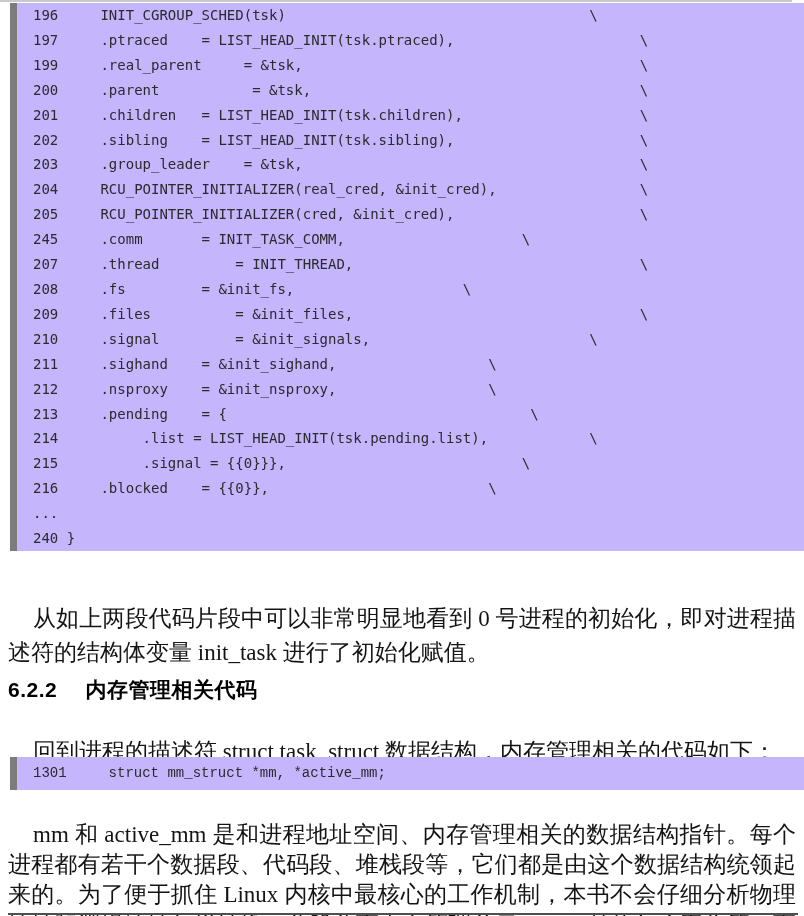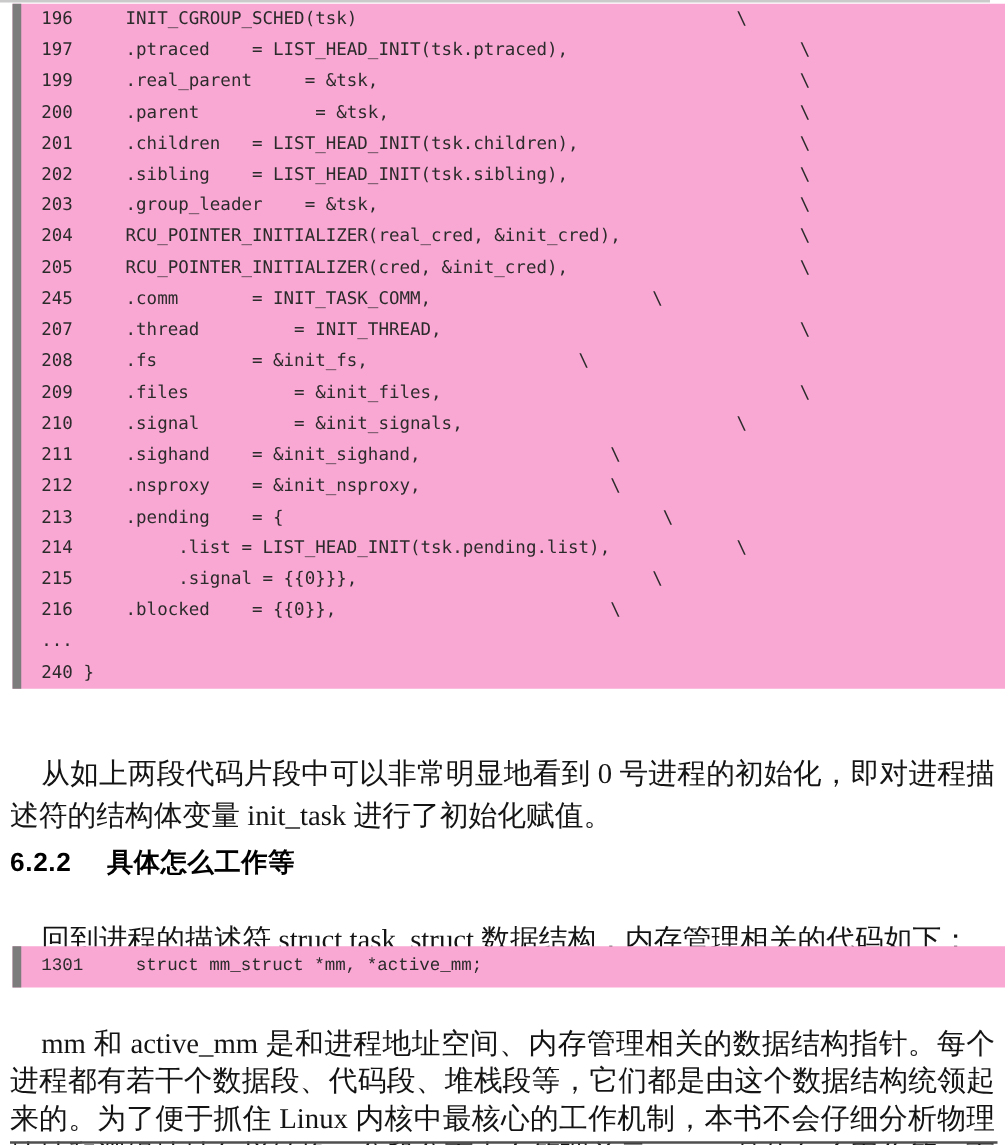--- a/index.html
+++ b/index.html
@@ -12,21 +12,21 @@
     color: #111111;
   }
   .topline {
     position: absolute; top: 0; left: 0;
     width: 792px; height: 2px; background: #cacaca;
   }
   .codeblock {
     position: absolute; left: 10px; right: 0;
     border-left: 7px solid #7c7c7c;
     padding-left: 16px;
-    background: #f9a8d4;
+    background: #c4b5fd;
   }
   #code1 { top: 3px; }
   #code2 { top: 757px; }
   #code1 .codeline { line-height: 24.9px; }
   #code2 .codeline { line-height: 33px; font-family: Liberation Mono, monospace; }
   .codeline {
     font-family: "DejaVu Sans Mono", monospace;
     font-size: 14px;
     white-space: pre;
     color: #2b2b2b;
@@ -83,21 +83,21 @@
     <div class="codeline">215          .signal = {{0}}},                            \</div>
     <div class="codeline">216     .blocked    = {{0}},                          \</div>
     <div class="codeline">...</div>
     <div class="codeline">240 }</div>
   </div>
 
 <p id="p1" class="para">从如上两段代码片段中可以非常明显地看到 0 号进程的初始化，即对进程描述符的结构体变量 init_task 进行了初始化赋值。</p>
 
 <h2 class="heading">
   <span class="num">6.2.2</span>
-  <span class="ttl">具体怎么工作等</span>
+  <span class="ttl">内存管理相关代码</span>
 </h2>
 
 <p id="p2" class="para">回到进程的描述符 struct task_struct 数据结构，内存管理相关的代码如下：</p>
 
 <div id="code2" class="codeblock">
     <div class="codeline">1301     struct mm_struct *mm, *active_mm;</div>
   </div>
 
 <p id="p3" class="para">mm 和 active_mm 是和进程地址空间、内存管理相关的数据结构指针。每个进程都有若干个数据段、代码段、堆栈段等，它们都是由这个数据结构统领起来的。为了便于抓住 Linux 内核中最核心的工作机制，本书不会仔细分析物理地址和逻辑地址怎样转换、分段分页内存管理单元 MMU 具体怎么工作等，而是将进程的地址空间简化为每个进程都有独立的</p>
 

